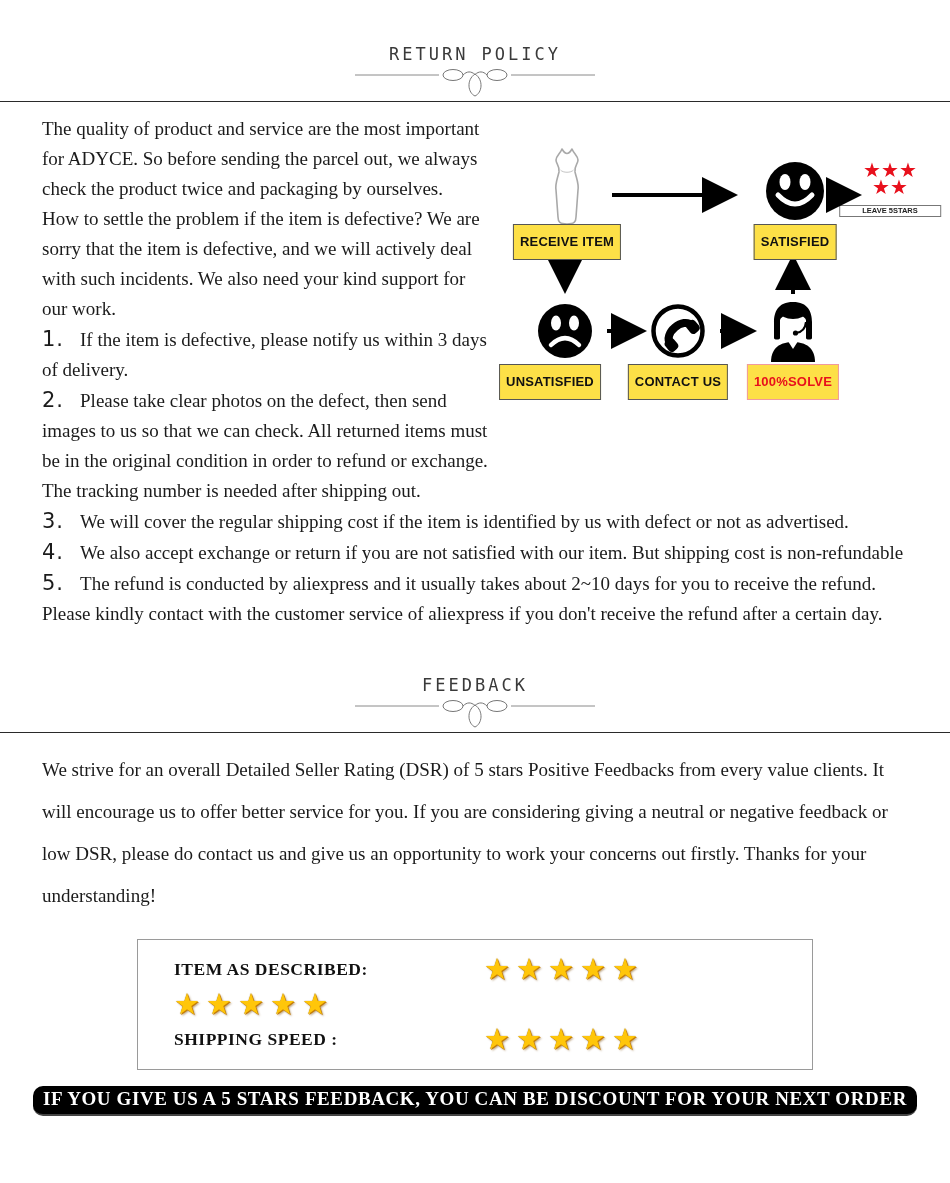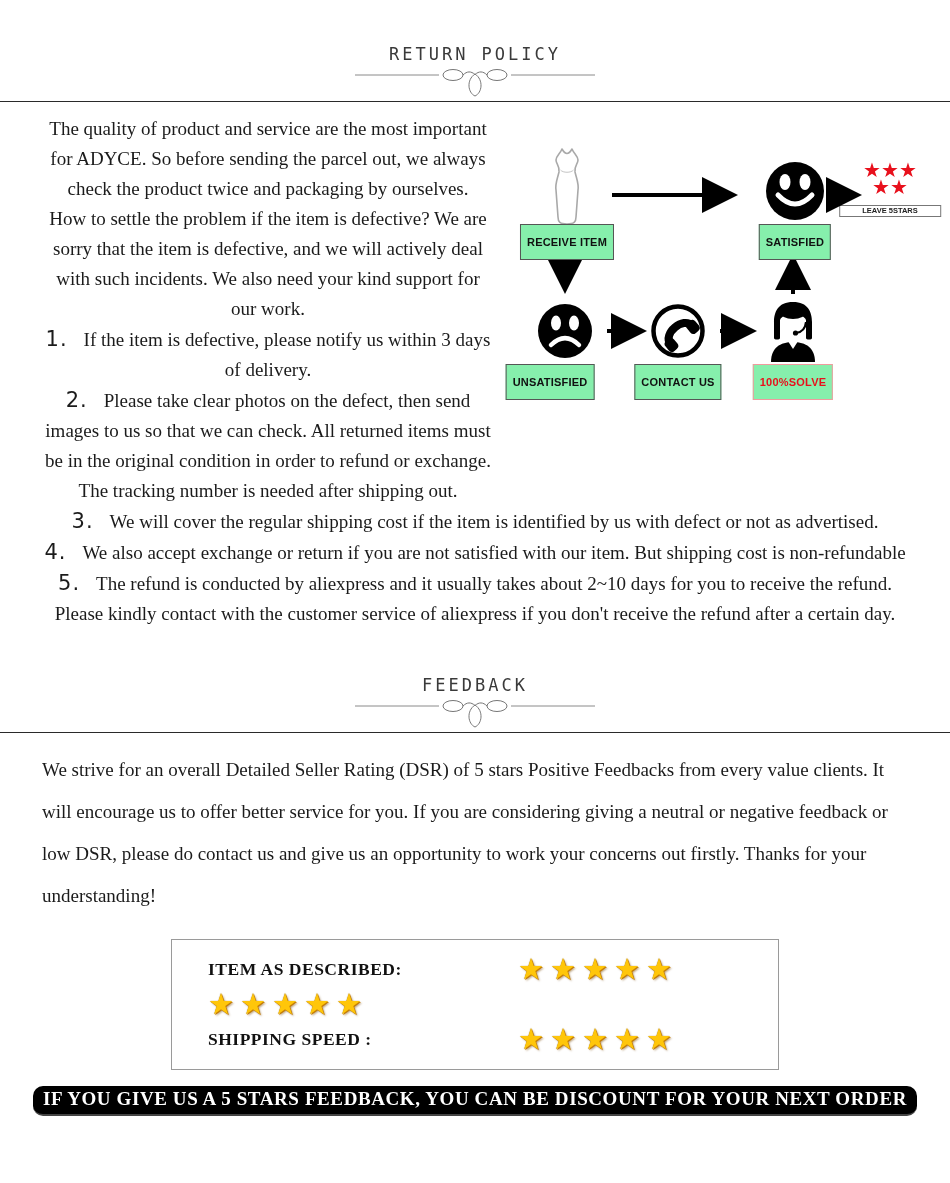--- a/index.html
+++ b/index.html
@@ -27,21 +27,21 @@
     border-top: 1.5px solid #2a2a2a;
     width: 100%;
   }
 
   
   .content {
     padding: 12px 42px 0 42px;
     font-size: 19px;
     line-height: 30px;
   }
-  .content p { margin: 0; text-align: center; }
+  .content p { margin: 0; }
   .policy-item .num {
     font-family: "DejaVu Sans", sans-serif;
     font-size: 21px;
     letter-spacing: 1px;
     margin-right: 16px;
   }
 
   
   .flowchart {
     float: right;
@@ -49,24 +49,24 @@
     height: 368px;
     margin-left: 14px;
     position: relative;
   }
   .fc-abs { position: absolute; }
   .fc-label {
     position: absolute;
     transform: translateX(-50%);
     font-family: "Liberation Sans", sans-serif;
     font-weight: bold;
-    font-size: 11px;
+    font-size: 13px;
     letter-spacing: 0.2px;
     color: #111;
-    background: #86efac;
+    background: #fde047;
     border: 1px solid #555;
     padding: 2px 6px;
     white-space: nowrap;
   }
   .fc-label.red { color: #e8101c; border-color: #f09a9e; }
   .fc-stars {
     position: absolute;
     left: 382px; top: 46px;
     transform: translateX(-50%);
     text-align: center;
@@ -85,21 +85,21 @@
     white-space: nowrap;
     color: #222;
     background: #fff;
   }
 
   
   .feedback-wrap { margin-top: 46px; }
   .fb-paragraph { padding: 16px 42px 0 42px; font-size: 19px; line-height: 42px; }
 
   .rating-box {
-    width: 608px;
+    width: 676px;
     margin: 22px auto 0;
     border: 1px solid #9a9a9a;
     padding: 12px 0 12px 36px;
   }
   .rating-row { display: flex; align-items: center; height: 35px; }
   .rating-label {
     width: 310px;
     font-weight: bold;
     font-size: 17.5px;
     letter-spacing: 0.5px;

